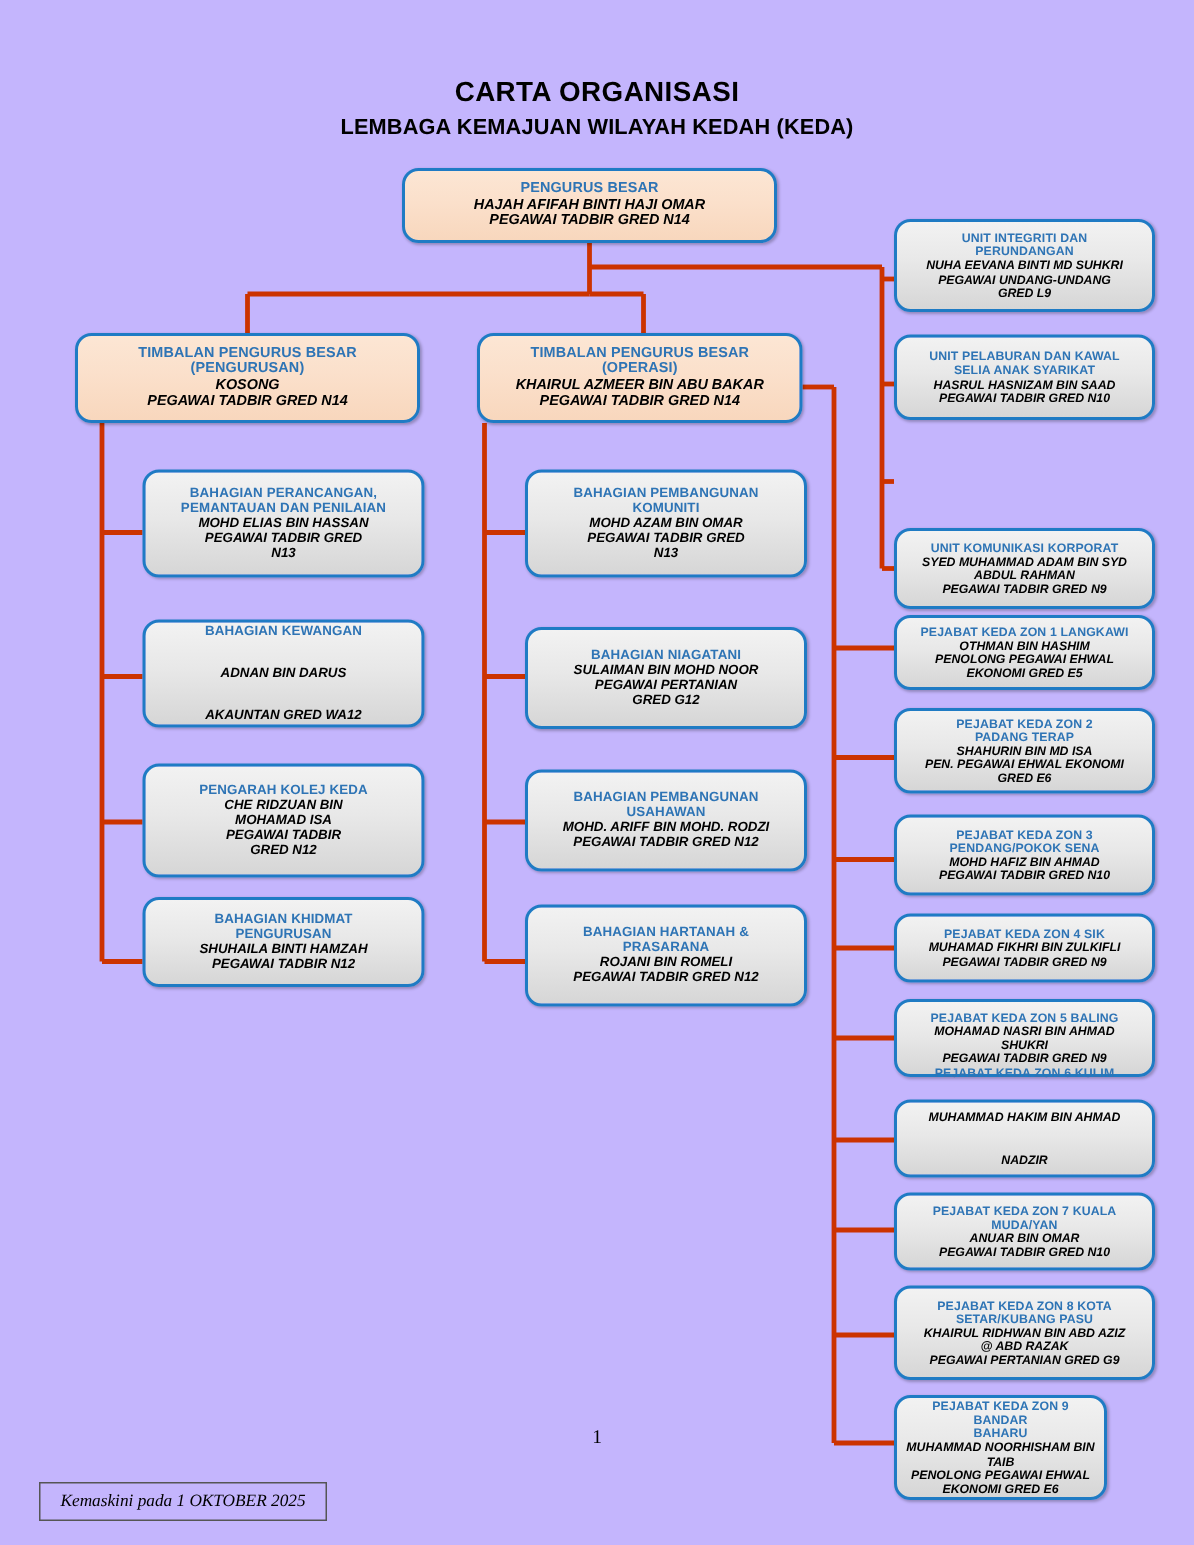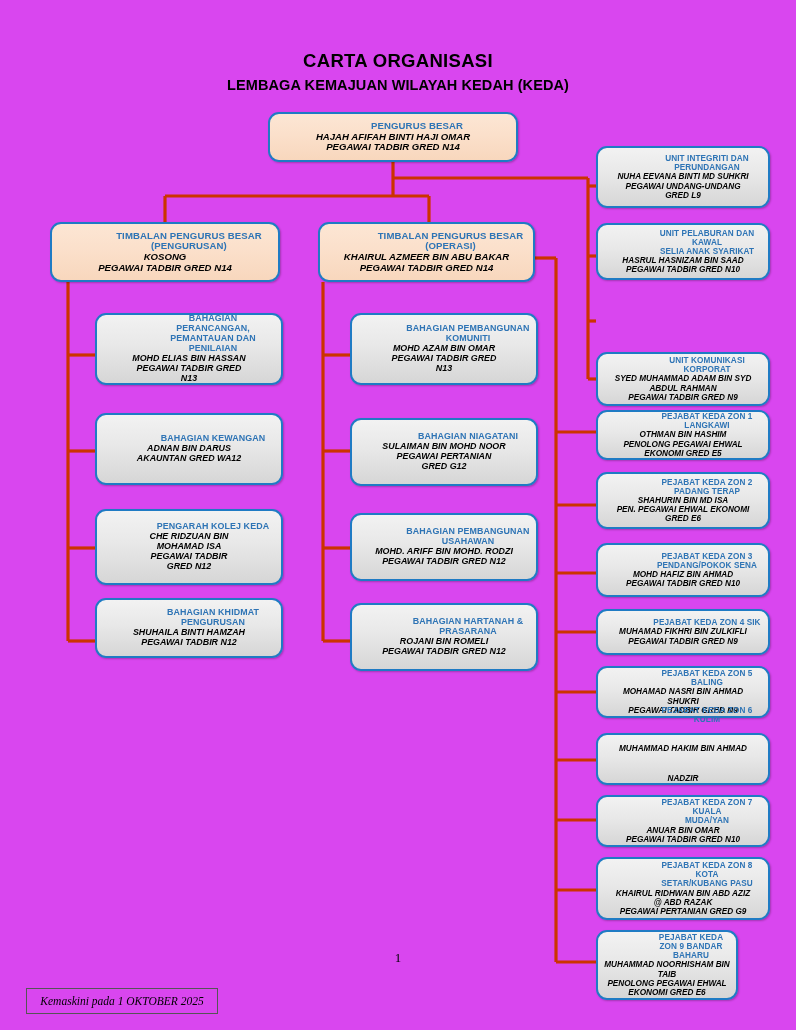--- a/index.html
+++ b/index.html
@@ -8,21 +8,21 @@
     width: 796px;
     height: 1030px;
     background: #ffffff;
     font-family: "Liberation Sans", sans-serif;
     overflow: hidden;
   }
   #page {
     position: relative;
     width: 796px;
     height: 1030px;
-    background: #d946ef;
+    background: #c4b5fd;
   }
 
   
   .title-main {
     position: absolute;
     left: 0; right: 0;
     top: 50px;
     text-align: center;
     font-size: 18.5px;
     font-weight: bold;
@@ -61,21 +61,20 @@
     background: linear-gradient(180deg, #FCE6D4 0%, #FBE0CB 45%, #F8D7BD 100%);
   }
   .box.grey {
     background: linear-gradient(180deg, #F2F2F2 0%, #E8E8E8 45%, #D6D6D6 100%);
   }
   .hdr {
     color: #2E74B5;
     font-weight: bold;
     line-height: 1.12;
     letter-spacing: 0.1px;
-    margin-left: 48px;
   }
   .nm {
     color: #000000;
     font-weight: bold;
     font-style: italic;
     line-height: 1.12;
   }
 
   
   .fs11 .hdr, .fs11 .nm { font-size: 9.6px; }
@@ -180,21 +179,21 @@
   </div>
 
   <div class="box grey fs10" style="left:95px; top:313px; width:188px; height:72px;">
     <div class="hdr">BAHAGIAN PERANCANGAN,</div>
     <div class="hdr">PEMANTAUAN DAN PENILAIAN</div>
     <div class="nm">MOHD ELIAS BIN HASSAN</div>
     <div class="nm">PEGAWAI TADBIR GRED</div>
     <div class="nm">N13</div>
   </div>
 
-  <div class="box grey fs10" style="left:95px; top:413px; width:188px; height:72px;">
+  <div class="box grey fs10" style="left:95px; top:413px; width:188px; height:72px;gap:18px;">
     <div class="hdr">BAHAGIAN KEWANGAN</div>
     <div class="nm">ADNAN BIN DARUS</div>
     <div class="nm">AKAUNTAN GRED WA12</div>
   </div>
 
   <div class="box grey fs10" style="left:95px; top:509px; width:188px; height:76px;">
     <div class="hdr">PENGARAH KOLEJ KEDA</div>
     <div class="nm">CHE RIDZUAN BIN</div>
     <div class="nm">MOHAMAD ISA</div>
     <div class="nm">PEGAWAI TADBIR</div>

